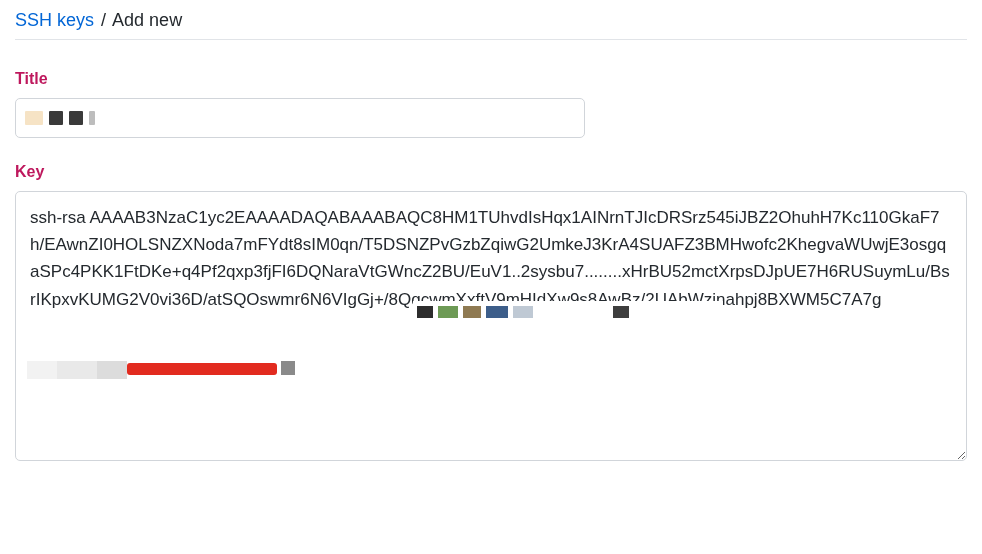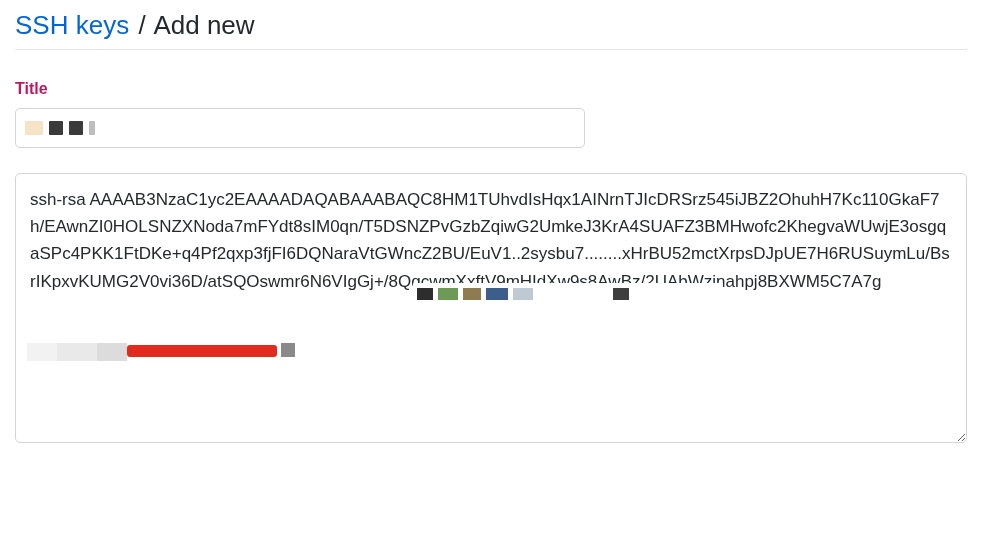--- a/index.html
+++ b/index.html
@@ -7,21 +7,21 @@
       margin: 0;
       padding: 0;
     }
     body {
       font-family: -apple-system, BlinkMacSystemFont, "Segoe UI", Helvetica, Arial, sans-serif;
       background: #fff;
       padding: 10px 15px;
       width: 982px;
     }
     .breadcrumb {
-      font-size: 26px;
+      font-size: 18px;
       font-weight: 400;
       padding-bottom: 8px;
       border-bottom: 1px solid #e1e4e8;
       margin-bottom: 30px;
     }
     .breadcrumb-link {
       color: #0366d6;
       text-decoration: none;
     }
     .breadcrumb-separator {
@@ -141,20 +141,21 @@
     <div class="redact-title">
       <span class="redact-box" style="width:18px;background:#f6e3c5;"></span>
       <span class="redact-box" style="width:14px;background:#3a3a3a;"></span>
       <span class="redact-box" style="width:14px;background:#3a3a3a;"></span>
       <span class="redact-box" style="width:6px;background:#bdbdbd;"></span>
     </div>
   </div>
 </div>
 
 <div class="form-group">
+  <label class="form-label">Key</label>
   <div class="key-wrap">
     <textarea class="key-textarea" style="">ssh-rsa AAAAB3NzaC1yc2EAAAADAQABAAABAQC8HM1TUhvdIsHqx1AINrnTJIcDRSrz545iJBZ2OhuhH7Kc110GkaF7h/EAwnZI0HOLSNZXNoda7mFYdt8sIM0qn/T5DSNZPvGzbZqiwG2UmkeJ3KrA4SUAFZ3BMHwofc2KhegvaWUwjE3osgqaSPc4PKK1FtDKe+q4Pf2qxp3fjFI6DQNaraVtGWncZ2BU/EuV1..2sysbu7........xHrBU52mctXrpsDJpUE7H6RUSuymLu/BsrIKpxvKUMG2V0vi36D/atSQOswmr6N6VIgGj+/8QqcwmXxftV9mHIdXw9s8AwBz/2UAbWzjnahpj8BXWM5C7A7g</textarea>
     <div class="redact-key-1">
       <span class="pix" style="width:16px;background:#2d2d2d;"></span>
       <span class="pix" style="width:20px;background:#6d9a55;"></span>
       <span class="pix" style="width:18px;background:#8f7a52;"></span>
       <span class="pix" style="width:22px;background:#3d5e8a;"></span>
       <span class="pix" style="width:20px;background:#bfc9d4;"></span>
       <span class="pix" style="width:70px;background:#ffffff;"></span>
       <span class="pix" style="width:16px;background:#3e3e3e;"></span>

